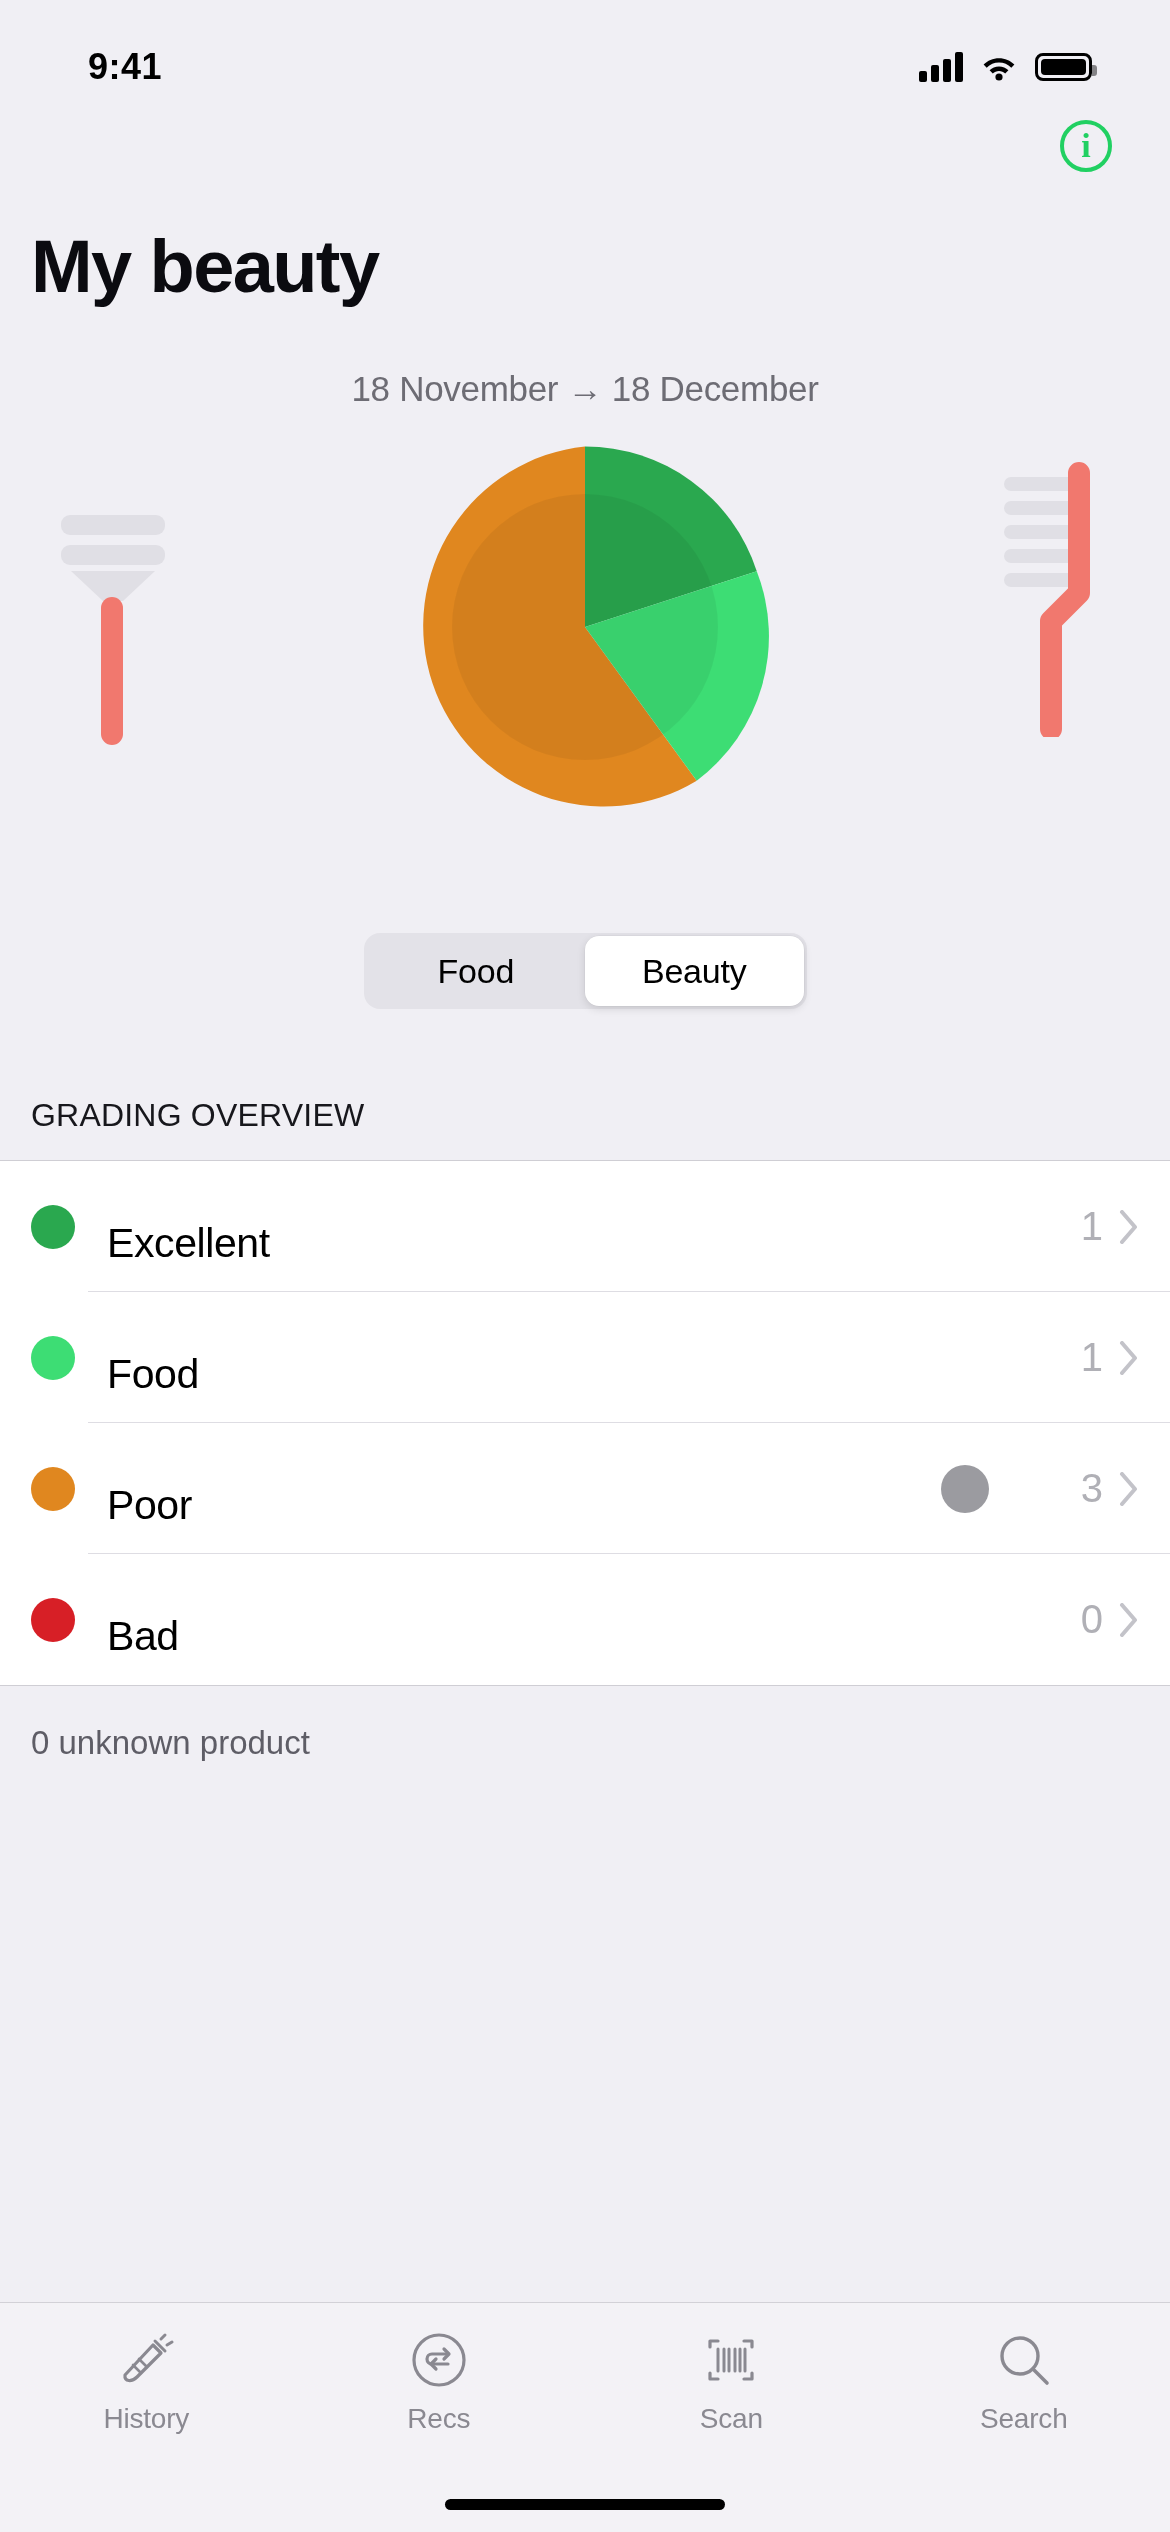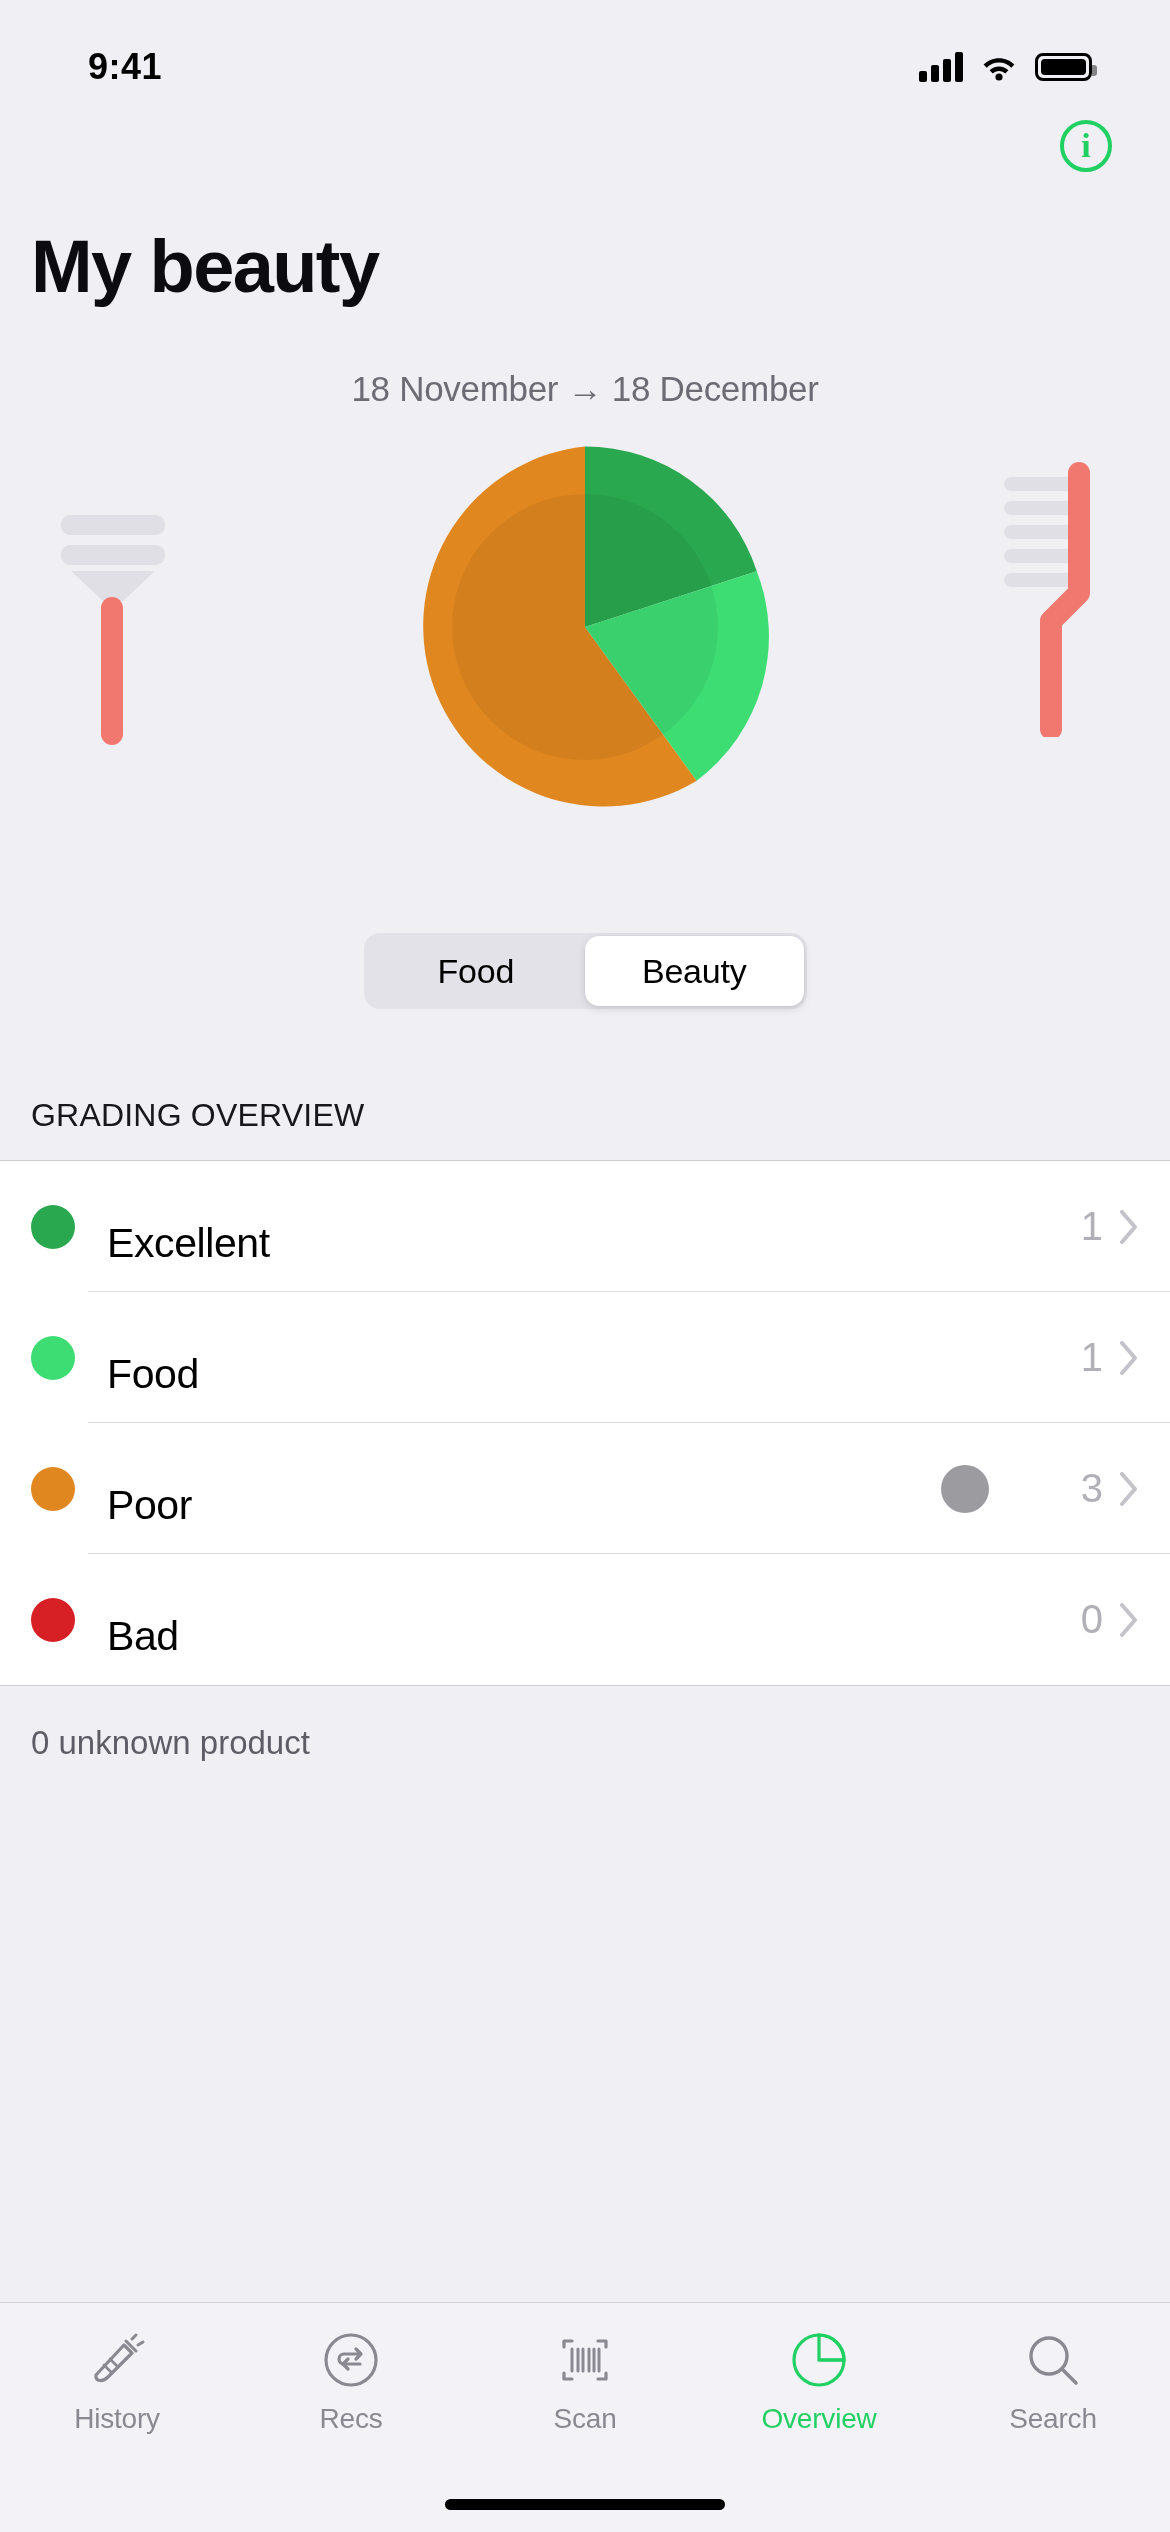--- a/index.html
+++ b/index.html
@@ -322,30 +322,20 @@
             <path d="M27 18 v22"></path>
           <path d="M33 18 v22"></path>
             <path d="M38 18 v22"></path>
             <path d="M43 18 v22"></path>
         </g>
       </svg>
     </span>
     <span class="tlabel">Scan</span>
   </div>
 
-  <div class="tab active">
-    <span class="ticon">
-      <svg width="58" height="58" viewBox="0 0 58 58">
-        <circle cx="29" cy="29" r="25" stroke="#21d062" stroke-width="3.2" fill="none"></circle>
-        <path d="M29 29 V4 A25 25 0 0 1 54 29 Z" fill="none" stroke="#21d062" stroke-width="3.2"></path>
-        <path d="M29 29 H54" stroke="#21d062" stroke-width="3.2"></path>
-      </svg>
-    </span>
-    <span class="tlabel">Overview</span>
-  </div>
 
   <div class="tab">
     <span class="ticon">
       <svg width="58" height="58" viewBox="0 0 58 58">
         <circle cx="25" cy="25" r="18" stroke="#8a8991" stroke-width="3.4" fill="none"></circle>
         <path d="M38 38 L52 52" stroke="#8a8991" stroke-width="3.6" stroke-linecap="round"></path>
       </svg>
     </span>
     <span class="tlabel">Search</span>
   </div>

